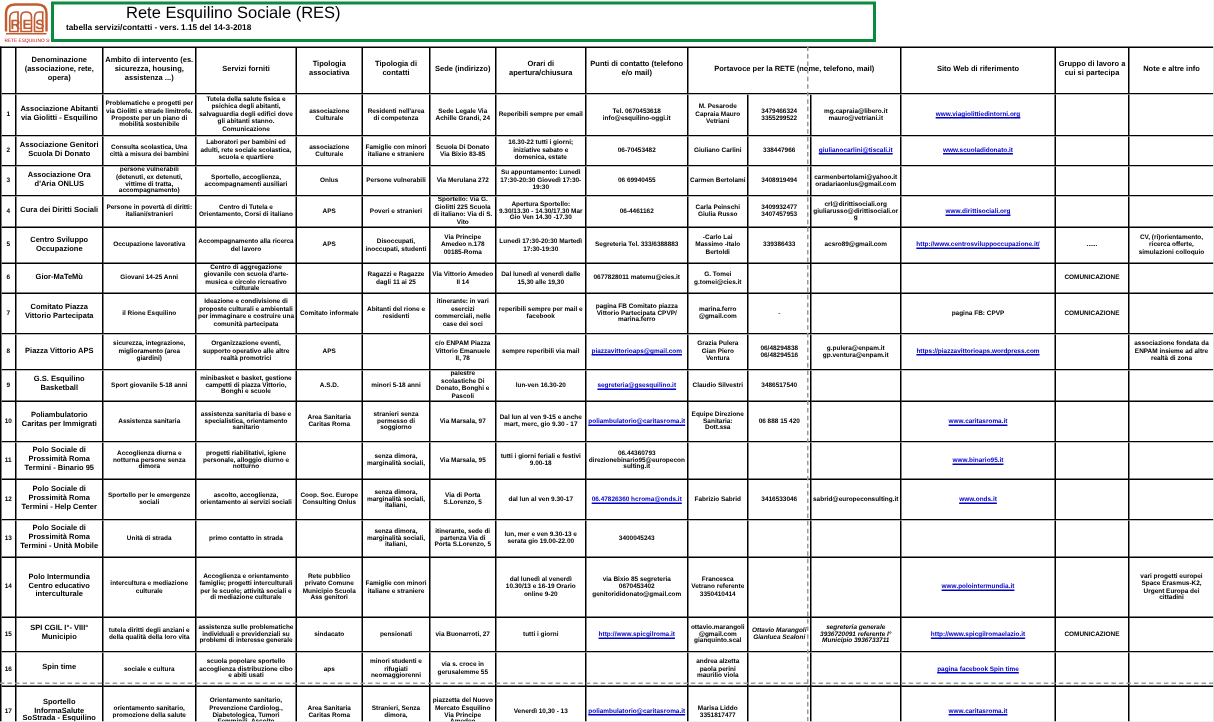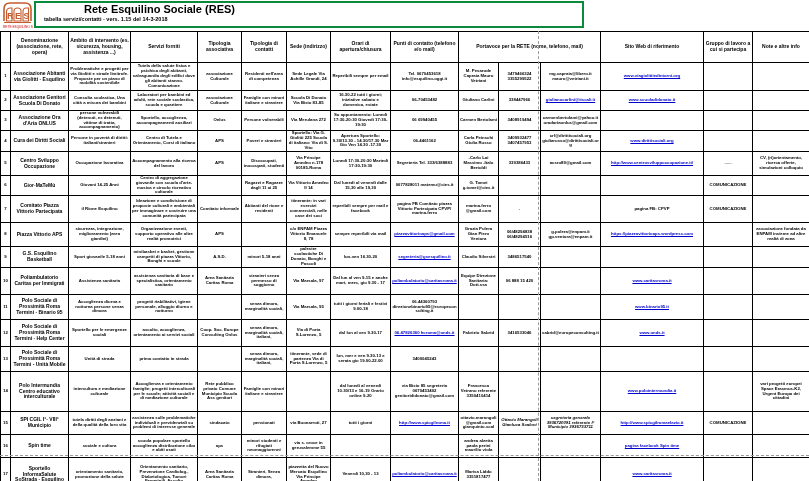--- a/index.html
+++ b/index.html
@@ -9,21 +9,21 @@
     margin:0 auto;
   }
   
   .titlebar{position:absolute;top:0;left:0;width:809px;height:31px;background:#fff;}
   .logo{position:absolute;left:2px;top:1px;width:31px;height:29px;}
   .titlebox{
     position:absolute;left:34px;top:1px;width:550px;height:27px;
     border:2px solid #0a8a3c;box-sizing:border-box;background:#fff;
     padding-left:8px;
   }
-  .title{font-size:11px;font-weight:bold;color:#000;line-height:13px;white-space:nowrap;padding-left:40px;}
+  .title{font-size:11px;font-weight:normal;color:#000;line-height:13px;white-space:nowrap;padding-left:40px;}
   .subtitle{font-size:5.5px;font-weight:bold;color:#000;line-height:7px;white-space:nowrap;}
   
   .grid{position:absolute;top:31px;left:0;width:809px;border-top:1px solid #000;border-left:1px solid #000;box-sizing:border-box;}
   .tr{display:flex;width:808px;overflow:hidden;}
   .cell{
     border-right:1px solid #000;border-bottom:1px solid #000;box-sizing:border-box;
     overflow:hidden;flex:0 0 auto;
     display:flex;align-items:center;justify-content:center;text-align:center;
     font-size:4.3px;font-weight:bold;line-height:1.15;color:#000;
     padding:0 1px;word-break:break-word;

